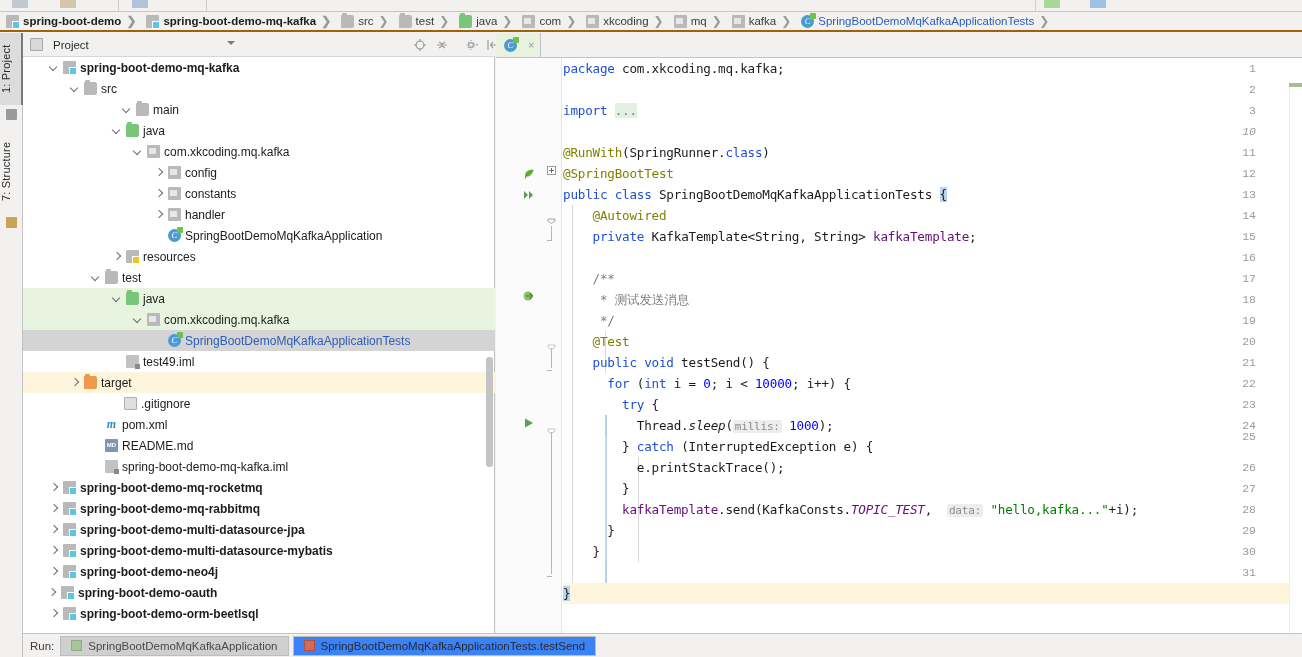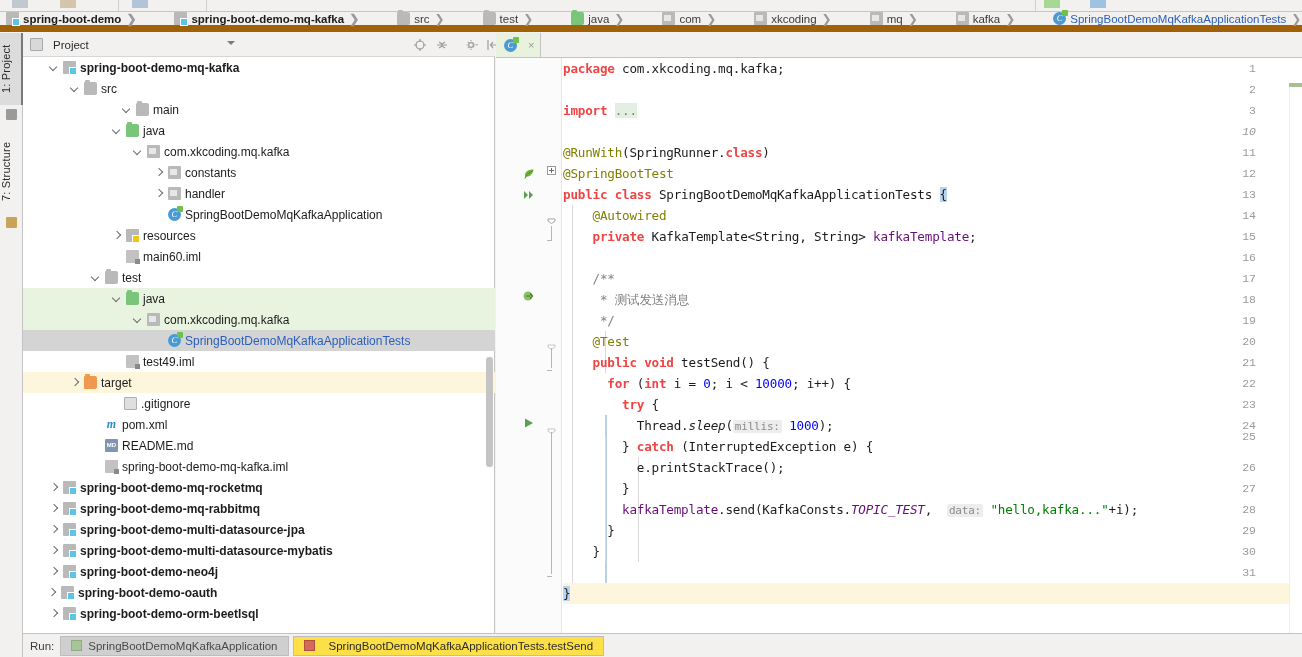--- a/index.html
+++ b/index.html
@@ -7,21 +7,21 @@
     font-family:"Liberation Sans", sans-serif; background:#f2f2f2; }
 
   
   .toolbar-strip{ position:absolute; left:0; top:0; width:1302px; height:12px;
     background:#f2f1f0; border-bottom:1px solid #c6c6c6; overflow:hidden; }
   .tb-ico{ position:absolute; top:-6px; width:16px; height:14px; opacity:.55; }
   .tb-sep{ position:absolute; top:0px; width:1px; height:11px; background:#cfcfcf; }
 
   
   .crumbbar{ position:absolute; left:0; top:12px; width:1302px; height:20px;
-    background:#f2f1f0; border-bottom:7px solid #a16207; display:flex; align-items:center;gap:28px; }
+    background:#f2f1f0; border-bottom:2px solid #a16207; display:flex; align-items:center; }
   .crumb{ display:flex; align-items:center; height:20px; padding:0 4px 0 6px;
     font-size:11.5px; color:#3b3b3b; white-space:nowrap; position:relative; }
   .crumb.bold{ font-weight:bold; color:#1c1c1c; }
   .crumb .sep{ margin-left:5px; color:#9a9a9a; font-size:12px; }
   .crumb.last{ color:#2b5fb8; }
 
   .ic{ display:inline-block; width:13px; height:13px; margin-right:4px; position:relative; flex:none; }
   .ic-mod{ background:#b9b9b9; border-radius:1px; }
   .ic-mod:after{ content:""; position:absolute; right:-1px; bottom:-1px; width:6px; height:6px;
     background:#5bc4e8; border:1px solid #fff; }
@@ -101,21 +101,21 @@
   .lnum{ position:absolute; right:46px; width:22px; text-align:right; font-size:11.5px;
     color:#9a9a9a; font-family:"Liberation Mono", monospace; }
   .code{ position:absolute; left:67px; top:0; width:739px; height:575px;
     font-family:"DejaVu Sans Mono", monospace; font-size:12.6px; color:#1c1c1c;
     white-space:pre; letter-spacing:-.2px; }
   .cl{ position:absolute; left:0; height:21px; line-height:21px; }
   .curline{ position:absolute; left:0; width:739px; height:21px; background:#fdf6dd; }
   .indentln{ position:absolute; width:1px; background:#d8d8d8; }
   .vline{ position:absolute; left:42px; width:2px; background:#b8cfe8; }
 
-  .kw{ color:#ef4444; font-weight:bold; }
+  .kw{ color:#1d4ed8; font-weight:normal; }
   .ann{ color:#808000; }
   .str{ color:#008000; }
   .num{ color:#0000ff; }
   .fld{ color:#660e7a; }
   .stat{ color:#660e7a; font-style:italic; }
   .mstat{ font-style:italic; }
   .cmt{ color:#808080; }
   .fold{ background:#e3efe3; color:#6a8a6a; }
   .hint{ background:#ededed; color:#8c8c8c; font-size:11px; padding:0 2px; border-radius:2px; }
   .brmatch{ background:#b8d4f0; }
@@ -133,21 +133,21 @@
     border-left:1px solid #eee; }
   .insp-ok{ position:absolute; right:0; top:0; width:13px; height:4px; background:#a8bf96; }
 
   
   .runbar{ position:absolute; left:23px; top:633px; width:1279px; height:24px;
     background:#f2f1f0; border-top:1px solid #c3c3c3; display:flex; align-items:center; }
   .runlbl{ font-size:11.5px; color:#3b3b3b; margin:0 6px 0 7px; }
   .rtab{ height:20px; display:flex; align-items:center; padding:0 10px; font-size:11.5px;
     color:#2b2b2b; border:1px solid #bdbdbd; margin-right:4px; }
   .rtab.sel{ background:#cfcfcf; color:#4a4a4a; }
-  .rtab.alt{ background:#fde047;gap:8px; }
+  .rtab.alt{ background:#3b82f6; }
   .rt-ico{ width:11px; height:11px; margin-right:6px; flex:none; }
 </style>
 </head>
 <body>
 
 <div class="toolbar-strip">
   <div class="tb-sep" style="left:118px"></div>
   <div class="tb-sep" style="left:206px"></div>
   <div class="tb-sep" style="left:1035px"></div>
   <div class="tb-ico" style="left:12px; background:#9aa6b5"></div>
@@ -275,41 +275,41 @@
           <span class="lbl">java</span>
         </div>
         <div class="row" style="padding-left: 111px;">
           <span class="arrow d"></span>
           <span class="ic ic-pkg"></span>
           <span class="lbl">com.xkcoding.mq.kafka</span>
         </div>
         <div class="row" style="padding-left: 132px;">
           <span class="arrow r"></span>
           <span class="ic ic-pkg"></span>
+          <span class="lbl">config</span>
+        </div>
+        <div class="row" style="padding-left: 132px;">
+          <span class="arrow r"></span>
+          <span class="ic ic-pkg"></span>
           <span class="lbl">constants</span>
         </div>
         <div class="row" style="padding-left: 132px;">
           <span class="arrow r"></span>
           <span class="ic ic-pkg"></span>
           <span class="lbl">handler</span>
         </div>
         <div class="row" style="padding-left: 132px;">
           <span class="arrow "></span>
           <span class="ic ic-class">C</span>
           <span class="lbl">SpringBootDemoMqKafkaApplication</span>
         </div>
         <div class="row" style="padding-left: 90px;">
           <span class="arrow r"></span>
           <span class="ic ic-res"></span>
           <span class="lbl">resources</span>
-        </div>
-        <div class="row" style="padding-left: 90px;">
-          <span class="arrow "></span>
-          <span class="ic ic-iml"></span>
-          <span class="lbl">main60.iml</span>
         </div>
         <div class="row" style="padding-left: 69px;">
           <span class="arrow d"></span>
           <span class="ic ic-fold"></span>
           <span class="lbl">test</span>
         </div>
         <div class="row green" style="padding-left: 90px;">
           <span class="arrow d"></span>
           <span class="ic ic-fold green"></span>
           <span class="lbl">java</span>

